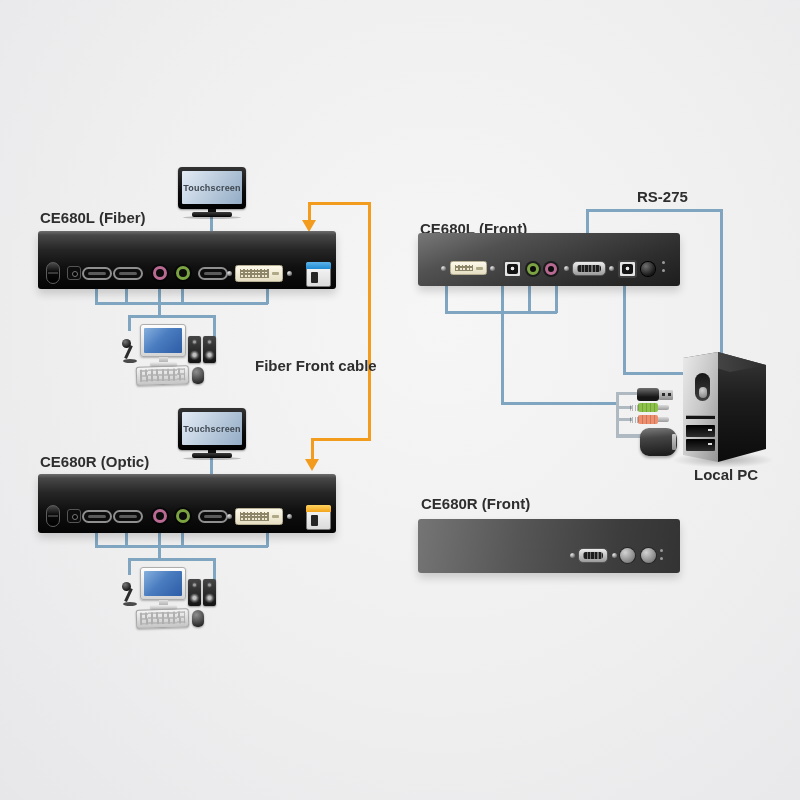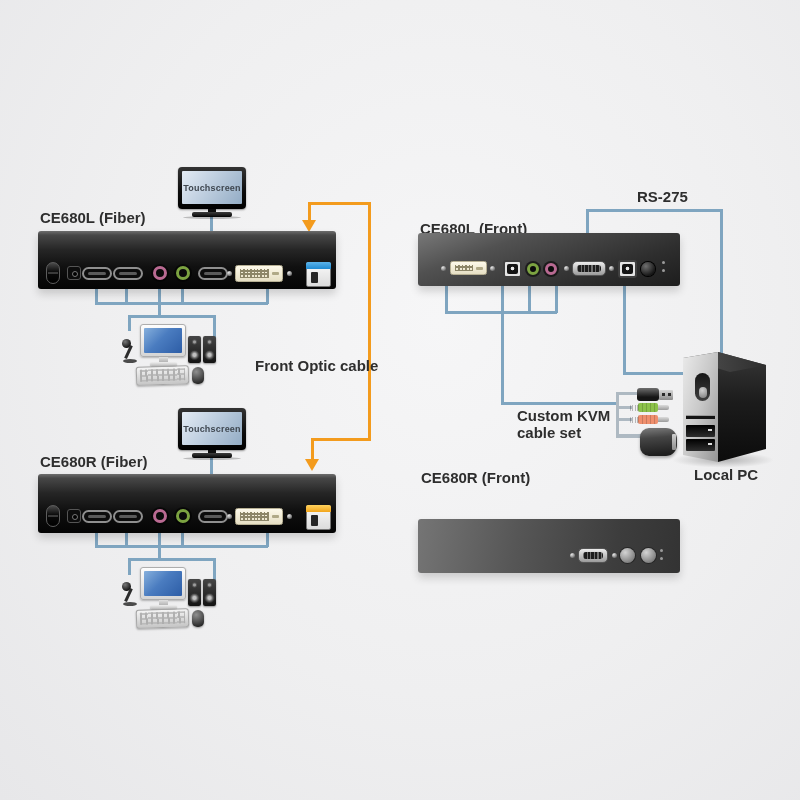--- a/index.html
+++ b/index.html
@@ -208,28 +208,24 @@
         <span>Touchscreen</span>
       </div>
     </div>
     <div class="ts-neck"></div>
     <div class="ts-base"></div>
     <div class="ts-foot"></div>
   </div>
 
   <div class="lbl" style="left:40px;top:209px">CE680L (Fiber)</div>
   <div class="lbl" style="left:420px;top:220px">CE680L (Front)</div>
-  <div class="lbl" style="left:40px;top:453px">CE680R (Fiber)</div>
-  <div class="lbl" style="left:421px;top:469px">CE680R (Front)</div>
+  <div class="lbl" style="left:40px;top:453px">CE680R (Optic)</div>
+  <div class="lbl" style="left:421px;top:495px">CE680R (Front)</div>
   <div class="lbl" style="left:637px;top:188px">RS-275</div>
-  <div class="lbl" style="left:255px;top:357px">Front Optic cable</div>
-  <div style="left:517px;top:407px">
-    <div class="lbl" style="position:static">Custom KVM</div>
-    <div class="lbl" style="position:static">cable set</div>
-  </div>
+  <div class="lbl" style="left:255px;top:357px">Fiber Front cable</div>
   <div class="lbl" style="left:694px;top:466px">Local PC</div>
 
   <div class="panel rear" style="left:38px;top:231px;width:298px;height:58px">
     <div class="pwr" style="left:8px;top:31px"></div>
     <div class="dcjack" style="left:29px;top:35px"></div>
     <div class="hdmi" style="left:44px;top:36px"></div>
     <div class="hdmi" style="left:75px;top:36px"></div>
     <div class="jack big" style="left:115px;top:35px"></div>
     <div class="jack big green" style="left:138px;top:35px"></div>
     <div class="hdmi" style="left:160px;top:36px"></div>

